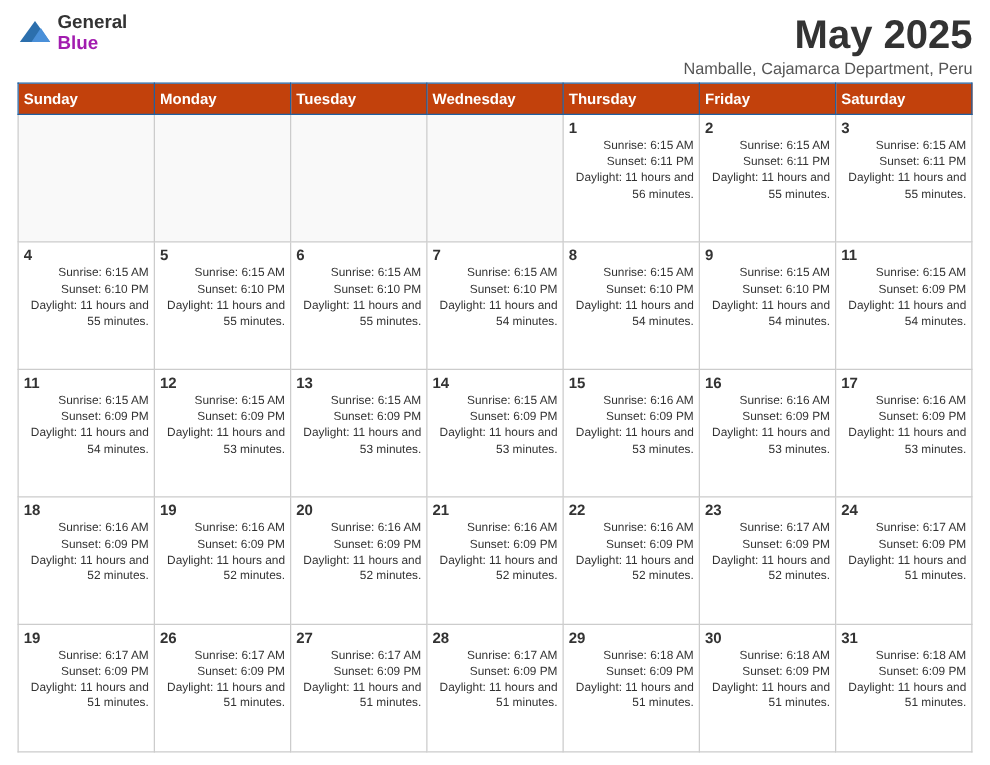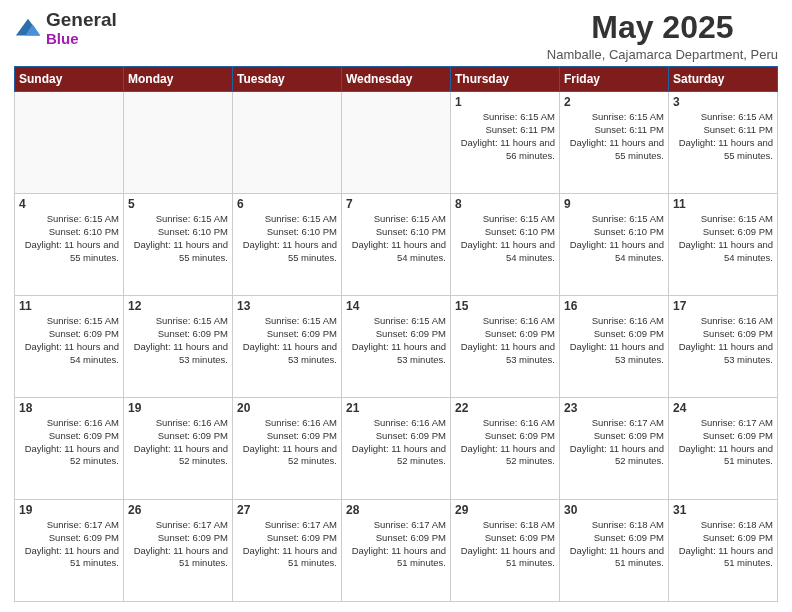--- a/index.html
+++ b/index.html
@@ -27,57 +27,56 @@
       display: flex;
       align-items: center;
       gap: 4px;
     }
     .logo-text {
       display: flex;
       flex-direction: column;
       line-height: 1.1;
     }
     .logo-general {
-      font-size: 19px;
+      font-size: 15px;
       font-weight: bold;
       color: #333;
     }
     .logo-blue {
       font-size: 15px;
       font-weight: bold;
       color: #a21caf;
     }
     .logo-icon {
       width: 28px;
       height: 28px;
     }
     .title-section {
       text-align: right;
     }
     .month-title {
       font-size: 32px;
       font-weight: bold;
       color: #333;
       line-height: 1.1;
-      text-align: center;
     }
     .location-title {
       font-size: 13px;
       color: #555;
       margin-top: 2px;
     }
     .calendar {
       flex: 1;
       border: 1px solid #ccc;
       border-collapse: collapse;
       width: 100%;
       table-layout: fixed;
     }
     .calendar th {
-      background-color: #7f1d1d;
+      background-color: #c2410c;
       color: #fff;
       font-size: 12px;
       font-weight: bold;
       padding: 5px 4px;
       text-align: left;
       border: 1px solid #2060a0;
     }
     .calendar td {
       vertical-align: top;
       border: 1px solid #ccc;

